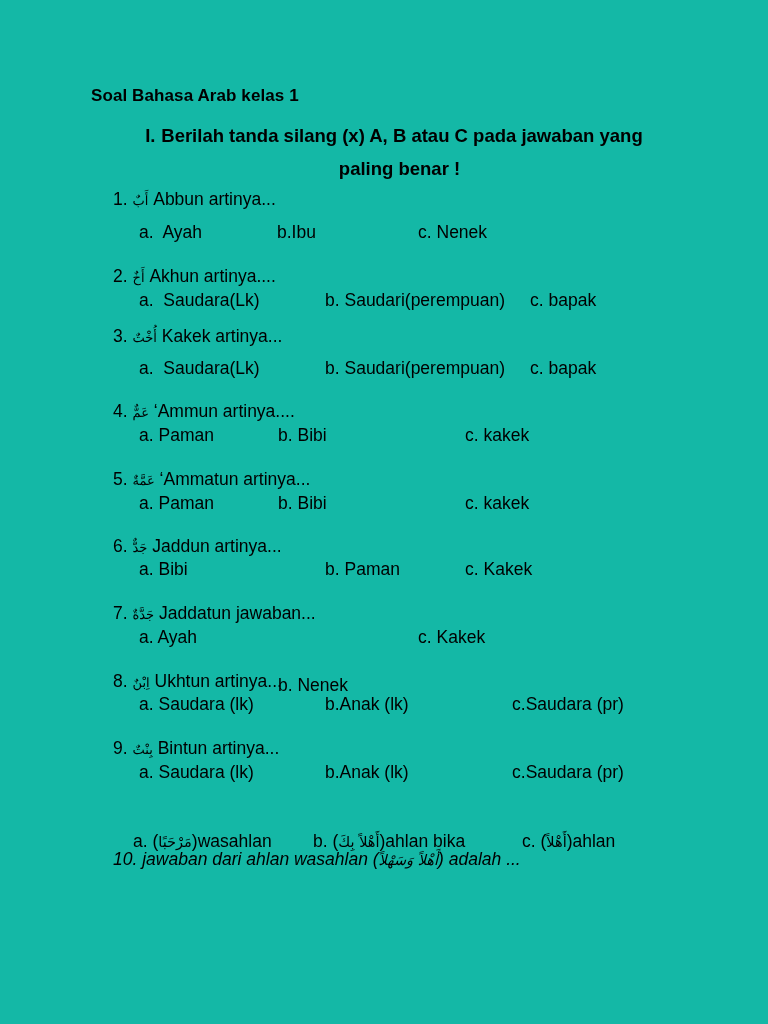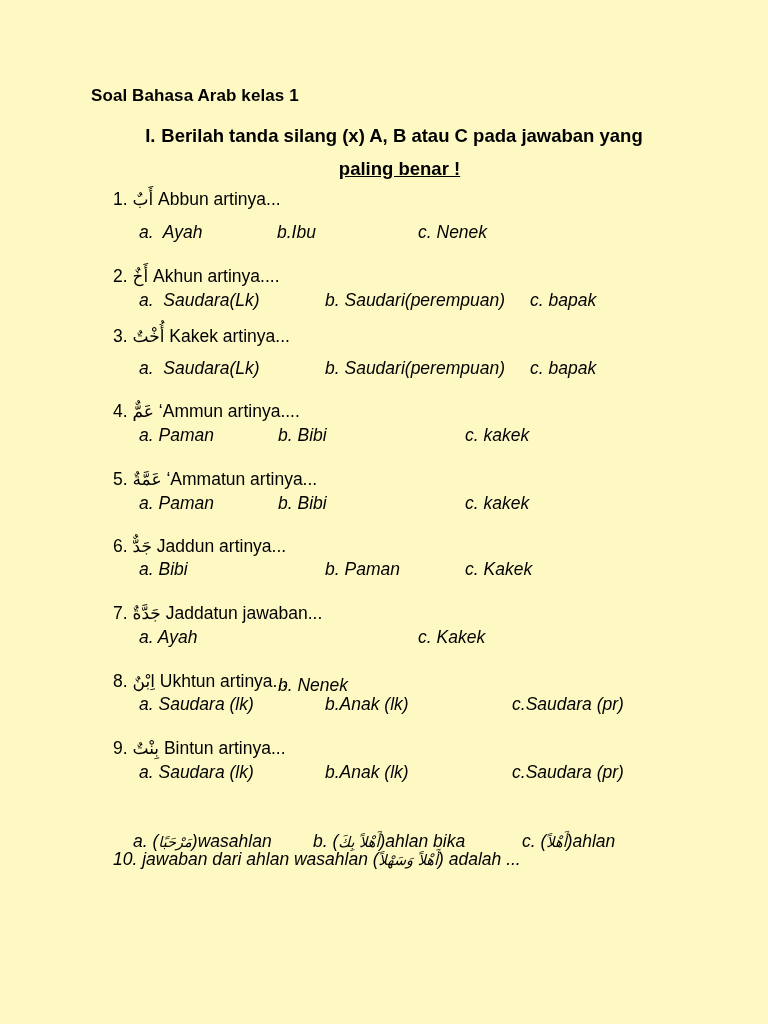--- a/index.html
+++ b/index.html
@@ -4,21 +4,21 @@
 <style>
   html, body {
     margin: 0;
     padding: 0;
     background: #ffffff;
   }
   .page {
     position: relative;
     width: 768px;
     height: 1024px;
-    background: #fef9c3;
+    background: #14b8a6;
     overflow: hidden;
     font-family: "Liberation Sans", sans-serif;
     color: #000000;
     -webkit-font-smoothing: antialiased;
   }
 
   
   .doc-title {
     position: absolute;
     left: 91px;
@@ -40,21 +40,20 @@
     line-height: 33px;
     text-align: center;
   }
   .instruction .numeral {
     display: inline-block;
     width: 22px;
   }
   .instruction .ins-line2 {
     display: block;
     margin-left: 17px;
-    text-decoration: underline;
   }
 
   
   .q-block {
     position: absolute;
     left: 0;
     width: 768px;
   }
   .q-stem {
     position: absolute;
@@ -63,34 +62,33 @@
     white-space: nowrap;
   }
   .q-num {
     display: inline-block;
     text-align: left;
   }
   .arabic {
     font-family: Liberation Sans, sans-serif;
     direction: rtl;
     unicode-bidi: isolate;
-    font-size: 17px;
+    font-size: 13px;
   }
   .arabic-inline {
     font-family: "DejaVu Sans", sans-serif;
     direction: rtl;
     unicode-bidi: isolate;
     font-size: 14.5px;
   }
   .opt {
     position: absolute;
     font-size: 17.5px;
     line-height: 22px;
     white-space: nowrap;
-    font-style: italic;
   }
 </style>
 </head>
 <body>
 
 <div class="page">
 
   <div class="doc-title">Soal Bahasa Arab kelas 1</div>
 
   <div class="instruction">

